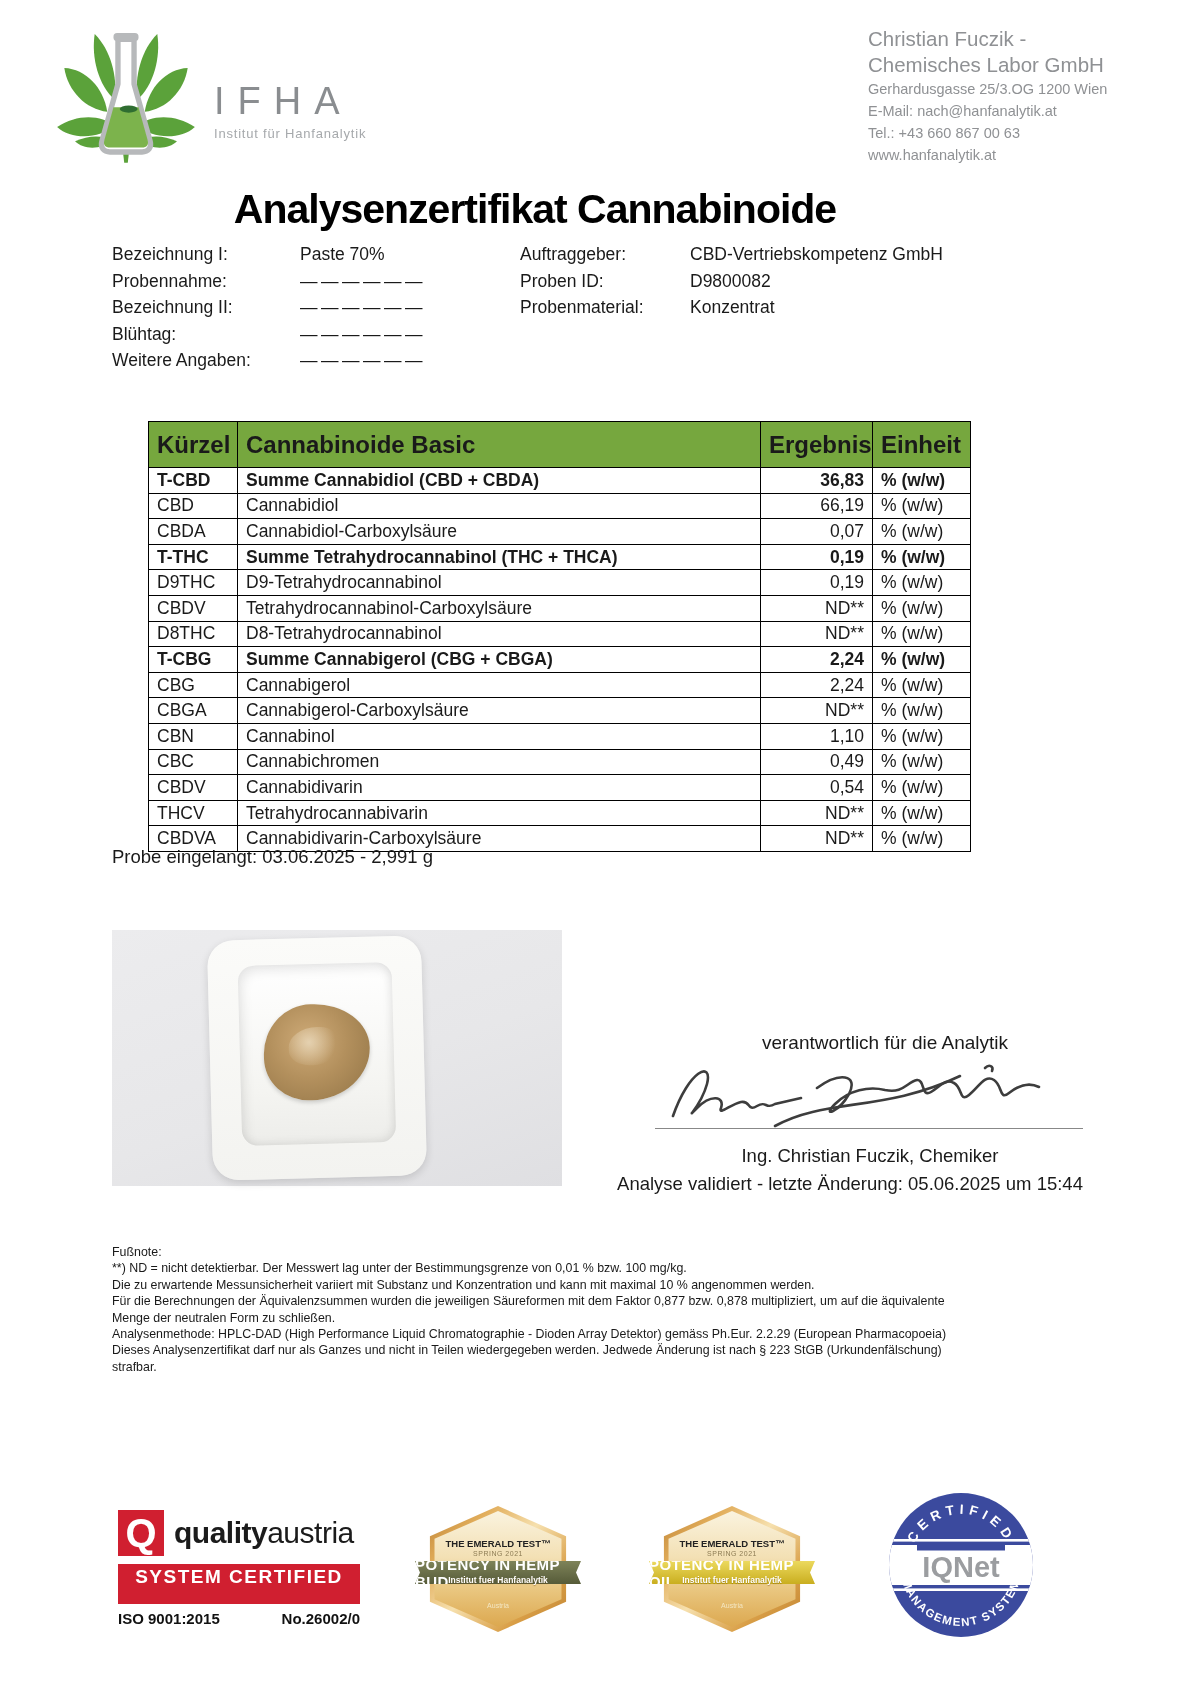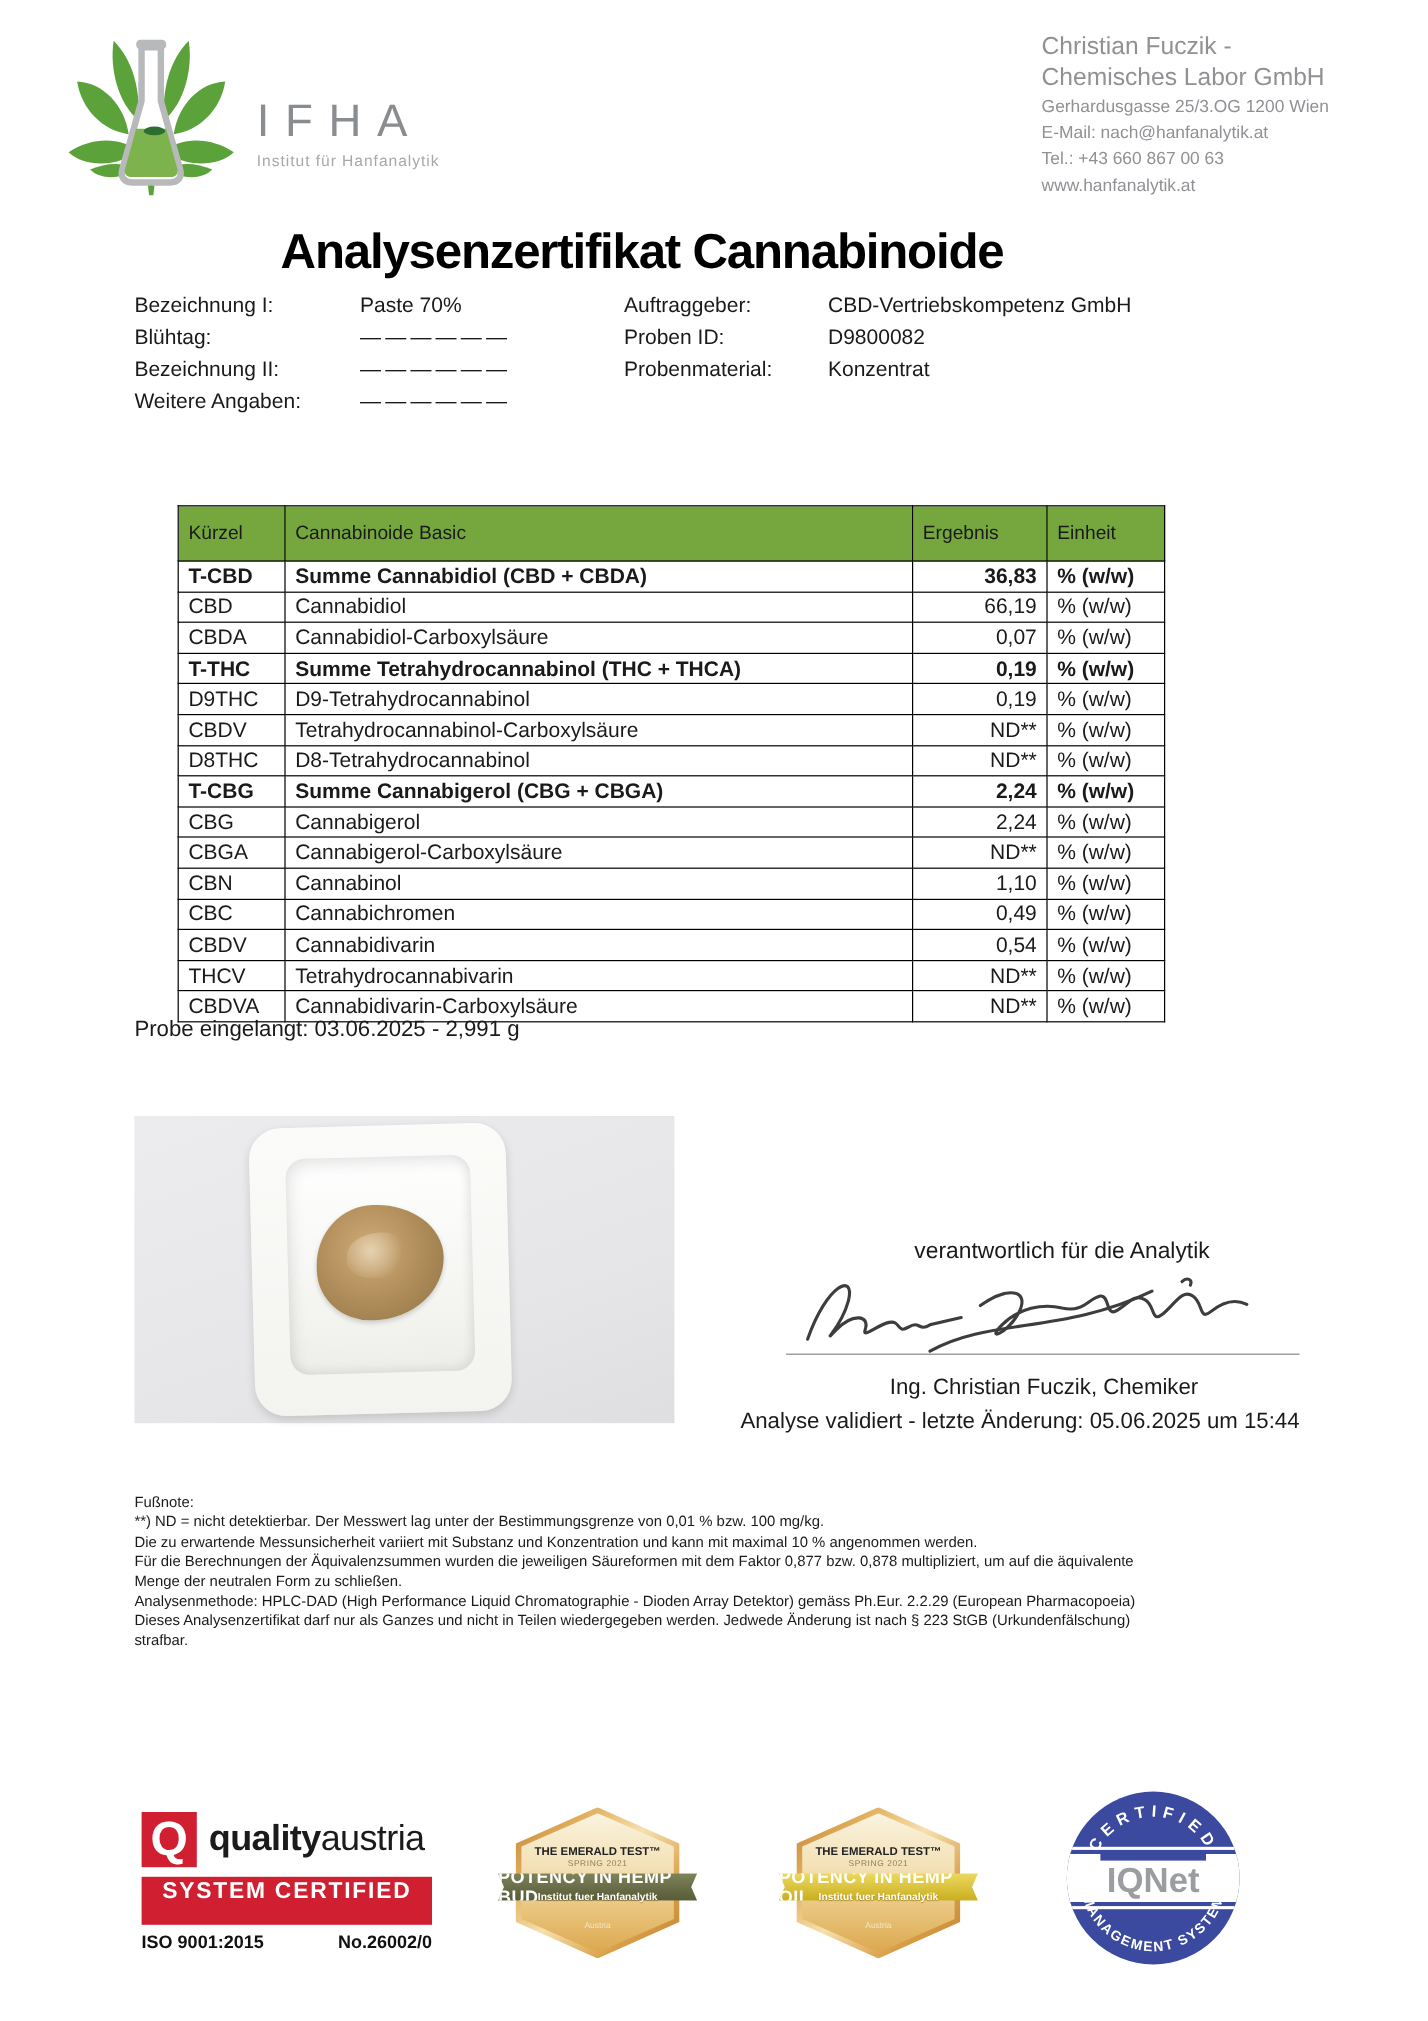--- a/index.html
+++ b/index.html
@@ -29,21 +29,21 @@
   .meta-label{display:inline-block;}
   .meta-left .meta-label{width:188px;}
   .meta-right .meta-label{width:170px;}
   
   .result-table{
     position:absolute;left:148px;top:421px;border-collapse:collapse;
     font-size:17.5px;table-layout:fixed;width:822px;
   }
   .result-table th,.result-table td{border:1.6px solid #000;box-sizing:border-box;padding:0 8px;}
   .result-table th{
-    background:#76a73e;font-weight:400;font-size:16px;text-align:left;height:46px;
+    background:#76a73e;font-weight:700;font-size:24px;text-align:left;height:46px;
   }
   .result-table td{height:25.6px;}
   .col-code{width:89px;}
   .col-name{width:523px;}
   .col-result{width:112px;text-align:right;}
   th.col-result{text-align:left;}
   .col-unit{width:98px;}
   .bold-row td{font-weight:700;}
   
   .probe-line{position:absolute;left:112px;top:846px;font-size:18.5px;}
@@ -144,22 +144,23 @@
       <div class="small">Gerhardusgasse 25/3.OG 1200 Wien</div>
       <div class="small">E-Mail: nach@hanfanalytik.at</div>
       <div class="small">Tel.: +43 660 867 00 63</div>
       <div class="small">www.hanfanalytik.at</div>
     </div>
 
   <div class="doc-title">Analysenzertifikat Cannabinoide</div>
 
   <div class="meta meta-left">
       <div class="meta-row"><span class="meta-label">Bezeichnung I:</span><span class="meta-value">Paste 70%</span></div>
+      <div class="meta-row"><span class="meta-label">Probennahme:</span><span class="meta-value">— — — — — —</span></div>
+      <div class="meta-row"><span class="meta-label">Bezeichnung II:</span><span class="meta-value">— — — — — —</span></div>
       <div class="meta-row"><span class="meta-label">Blühtag:</span><span class="meta-value">— — — — — —</span></div>
-      <div class="meta-row"><span class="meta-label">Bezeichnung II:</span><span class="meta-value">— — — — — —</span></div>
       <div class="meta-row"><span class="meta-label">Weitere Angaben:</span><span class="meta-value">— — — — — —</span></div>
     </div>
   <div class="meta meta-right">
       <div class="meta-row"><span class="meta-label">Auftraggeber:</span><span class="meta-value">CBD-Vertriebskompetenz GmbH</span></div>
       <div class="meta-row"><span class="meta-label">Proben ID:</span><span class="meta-value">D9800082</span></div>
       <div class="meta-row"><span class="meta-label">Probenmaterial:</span><span class="meta-value">Konzentrat</span></div>
     </div>
 
   <table class="result-table">
     <thead>

